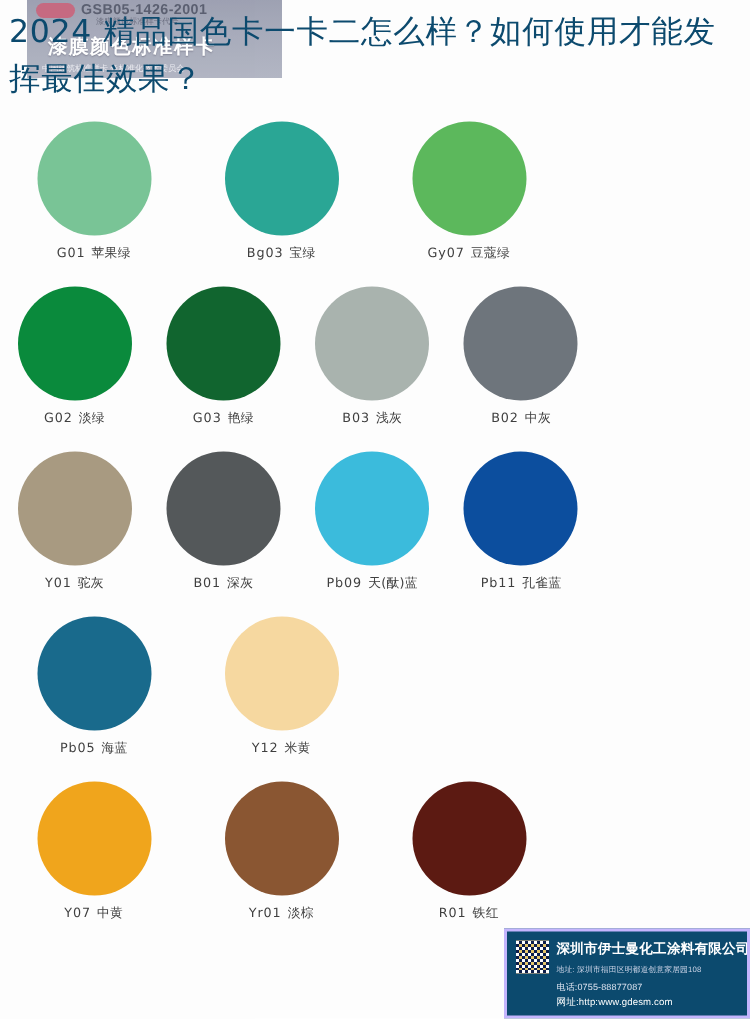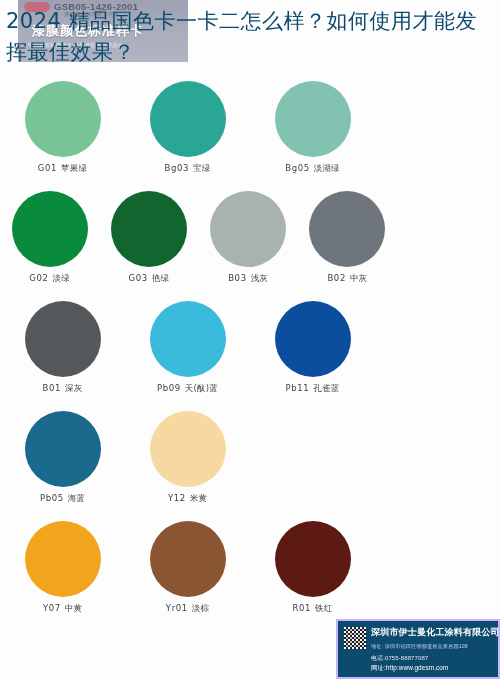--- a/index.html
+++ b/index.html
@@ -15,21 +15,21 @@
     font-family: "Liberation Sans", "DejaVu Sans", sans-serif;
     background: #fdfdfd;
   }
 
   
   #watermark-card {
     position: absolute;
     left: 18px;
     top: 0px;
     width: 170px;
-    height: 62px;
+    height: 52px;
     background: linear-gradient(180deg, #9397aa 0%, #9fa3b4 45%, #aaaebd 100%);
     opacity: 0.9;
     overflow: hidden;
   }
   #watermark-card .wm-logo {
     position: absolute;
     left: 6px;
     top: 2px;
     width: 26px;
     height: 10px;
@@ -191,22 +191,22 @@
   <div class="swatch-row">
     <div class="swatch-cell">
       <div class="swatch-dot" style="background-color: rgb(121, 196, 150);"></div>
       <div class="swatch-label"><span class="code">G01</span><span>苹果绿</span></div>
     </div>
     <div class="swatch-cell">
       <div class="swatch-dot" style="background-color: rgb(42, 166, 149);"></div>
       <div class="swatch-label"><span class="code">Bg03</span><span>宝绿</span></div>
     </div>
     <div class="swatch-cell">
-      <div class="swatch-dot" style="background-color: rgb(130, 194, 176);"></div>
-      <div class="swatch-label"><span class="code">Bg05</span><span>淡湖绿</span></div>
+      <div class="swatch-dot" style="background-color: rgb(92, 184, 92);"></div>
+      <div class="swatch-label"><span class="code">Gy07</span><span>豆蔻绿</span></div>
     </div>
   </div>
 
   <div class="swatch-row">
     <div class="swatch-cell">
       <div class="swatch-dot" style="background-color: rgb(10, 138, 60);"></div>
       <div class="swatch-label"><span class="code">G02</span><span>淡绿</span></div>
     </div>
     <div class="swatch-cell">
       <div class="swatch-dot" style="background-color: rgb(17, 101, 47);"></div>
@@ -216,20 +216,24 @@
       <div class="swatch-dot" style="background-color: rgb(169, 179, 174);"></div>
       <div class="swatch-label"><span class="code">B03</span><span>浅灰</span></div>
     </div>
     <div class="swatch-cell">
       <div class="swatch-dot" style="background-color: rgb(110, 117, 124);"></div>
       <div class="swatch-label"><span class="code">B02</span><span>中灰</span></div>
     </div>
   </div>
 
   <div class="swatch-row">
+    <div class="swatch-cell">
+      <div class="swatch-dot" style="background-color: rgb(168, 154, 129);"></div>
+      <div class="swatch-label"><span class="code">Y01</span><span>驼灰</span></div>
+    </div>
     <div class="swatch-cell">
       <div class="swatch-dot" style="background-color: rgb(84, 88, 90);"></div>
       <div class="swatch-label"><span class="code">B01</span><span>深灰</span></div>
     </div>
     <div class="swatch-cell">
       <div class="swatch-dot" style="background-color: rgb(59, 187, 220);"></div>
       <div class="swatch-label"><span class="code">Pb09</span><span>天(酞)蓝</span></div>
     </div>
     <div class="swatch-cell">
       <div class="swatch-dot" style="background-color: rgb(12, 78, 158);"></div>

